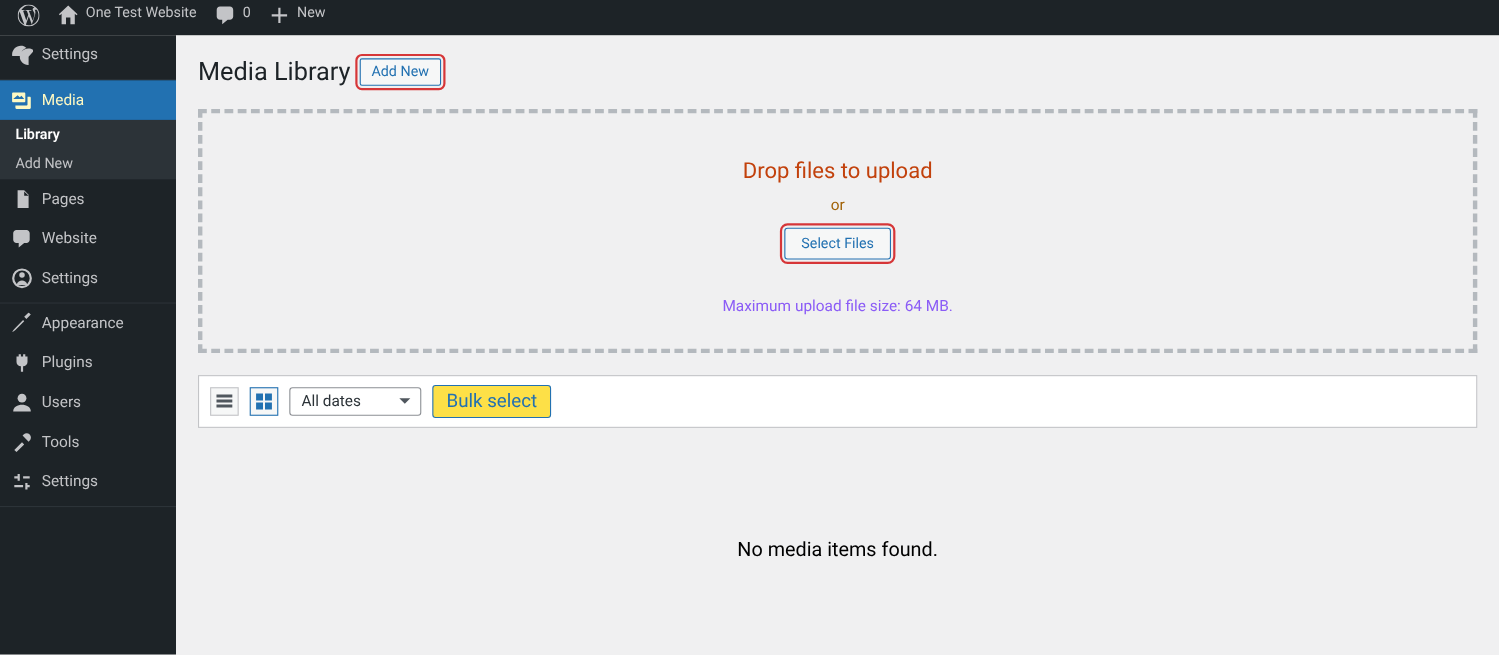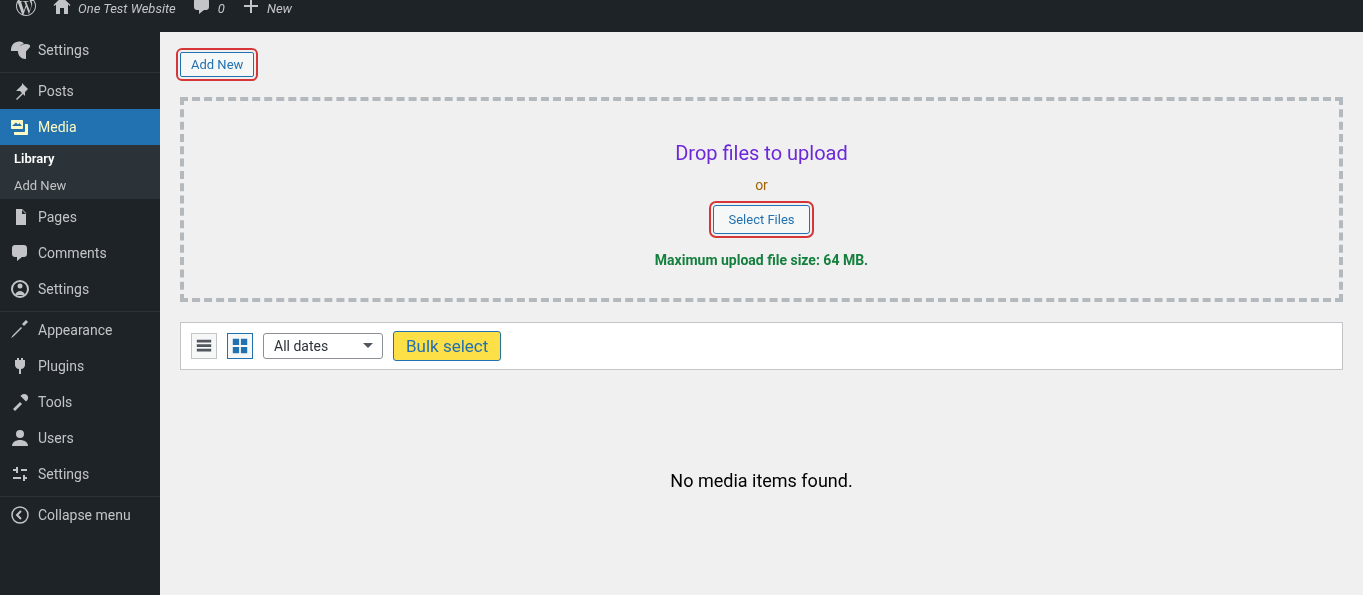--- a/index.html
+++ b/index.html
@@ -1,39 +1,39 @@
 <!DOCTYPE html>
 <html><head>
 <meta charset="utf-8">
 <style>
 * { margin: 0; padding: 0; box-sizing: border-box; font-family: -apple-system, BlinkMacSystemFont, "Segoe UI", Roboto, sans-serif; }
 body { background: #f0f0f1; width: 1363px; height: 595px; overflow: hidden; }
 
 .topbar { background: #1d2327; height: 32px; display: flex; align-items: center; color: #c3c4c7; font-size: 13px; padding: 0 8px; }
-.topbar-item { display: flex; align-items: flex-end; padding: 16px 8px; height: 32px; cursor: pointer; gap: 6px; font-style: italic; }
+.topbar-item { display: flex; align-items: flex-start; padding: 4px 8px; height: 32px; cursor: pointer; gap: 6px; }
 
 .sidebar { position: absolute; left: 0; top: 32px; width: 160px; background: #1d2327; height: calc(100% - 32px); color: #c3c4c7; font-size: 14px; }
 .menu-item { display: flex; align-items: center; padding: 8px 10px; cursor: pointer; gap: 8px; }
 .menu-item.current { background: #2271b1; color: #fef9c3; position: relative; }
 .menu-item.current::after { content: ""; position: absolute; right: -8px; top: 50%; transform: translateY(-50%); border: 8px solid transparent; border-right-color: #f0f0f1; }
 .submenu { background: #2c3338; }
 .submenu-item { padding: 6px 10px 6px 14px; font-size: 13px; cursor: pointer; color: #c3c4c7; }
 .submenu-item.current { color: #fff; font-weight: 600; }
 .menu-separator { height: 5px; display: block; border-bottom: 1px solid #2c3338; }
 
 .main { margin-left: 160px; padding: 10px 20px 20px 20px; }
 .page-header { display: flex; align-items: center; gap: 8px; margin: 10px 0 20px 0; }
 .page-title { font-size: 23px; font-weight: 400; color: #1d2327; }
 .add-new-btn { border: 1px solid #2271b1; color: #2271b1; background: #f6f7f7; padding: 4px 10px; font-size: 13px; cursor: pointer; border-radius: 2px; outline: 2px solid #d63638; outline-offset: 2px; }
 
 .dropzone { border: 4px dashed #b4b9be; padding: 40px 20px 30px 20px; text-align: center; margin-bottom: 20px; }
-.dropzone h2 { font-size: 20px; font-weight: 400; color: #6d28d9; margin-bottom: 12px; }
+.dropzone h2 { font-size: 20px; font-weight: 400; color: #c2410c; margin-bottom: 12px; }
 .dropzone .or { color: #a16207; font-size: 14px; margin-bottom: 12px; }
 .select-files-btn { border: 1px solid #2271b1; color: #2271b1; background: #f6f7f7; padding: 6px 14px; font-size: 13px; cursor: pointer; border-radius: 3px; outline: 2px solid #d63638; outline-offset: 2px; }
-.max-size { margin-top: 18px; color: #15803d; font-size: 14px; font-weight: bold; }
+.max-size { margin-top: 35px; color: #8b5cf6; font-size: 14px; }
 
 .filter-bar { background: #fff; border: 1px solid #c3c4c7; padding: 8px 10px; display: flex; align-items: center; gap: 10px; }
 .view-btn { width: 26px; height: 26px; border: 1px solid #c3c4c7; background: #f6f7f7; display: flex; align-items: center; justify-content: center; cursor: pointer; color: #50575e; }
 .view-btn.active { color: #2271b1; border-color: #2271b1; }
 .filter-select { border: 1px solid #8c8f94; border-radius: 3px; padding: 4px 28px 4px 10px; font-size: 14px; color: #2c3338; background: #fff; cursor: pointer; appearance: none; position: relative; }
 .select-wrap { position: relative; display: inline-block; }
 .select-wrap::after { content: ""; position: absolute; right: 10px; top: 50%; transform: translateY(-30%); border: 5px solid transparent; border-top-color: #50575e; pointer-events: none; }
 .bulk-btn { border: 1px solid #2271b1; color: #2271b1; background: #fde047; padding: 4px 12px; font-size: 17px; cursor: pointer; border-radius: 3px; }
 
 .no-items { text-align: center; margin-top: 100px; color: #000000; font-size: 18px; }
@@ -70,47 +70,41 @@
 </div>
 
 <div class="sidebar">
   <div class="menu-item">
     <svg class="ico" viewBox="0 0 20 20">
         <path d="M3 11h5.5c0-3.5 2.3-6.4 5.5-7.4C12.6 2 10.9 1.5 9 1.5 4.6 1.5 1 5.1 1 9.5c0 .5 0 1 .1 1.5H3zm12.5-7c-4.1 0-7.5 3.4-7.5 7.5 0 4.1 3.4 7.5 7.5 7.5h.5v-7.5l5-5.5c-1.4-1.2-3.1-2-5-2h-.5z"></path>
       </svg>
     <span>Settings</span>
   </div>
   <div class="menu-separator"></div>
-  <div class="menu-item">
-    <svg class="ico" viewBox="0 0 20 20">
-        <path d="M12 2l6 6-3 3v4l-2-2-6 6-1-1 6-6-2-2H6l3-3 3-3z"></path>
-      </svg>
-    <span>Posts</span>
-  </div>
   <div class="menu-item current">
     <svg class="ico" viewBox="0 0 20 20">
         <path d="M13 11V4c0-.6-.4-1-1-1H2c-.6 0-1 .4-1 1v7c0 .6.4 1 1 1h10c.6 0 1-.4 1-1zM6 5.5l2 2 1.5-1.5L12 9H2l4-3.5zM15 5v9c0 .6-.4 1-1 1H4v2c0 .6.4 1 1 1h12c.6 0 1-.4 1-1V8c0-.6-.4-1-1-1h-2z"></path>
       </svg>
     <span>Media</span>
   </div>
   <div class="submenu">
     <div class="submenu-item current">Library</div>
     <div class="submenu-item">Add New</div>
   </div>
   <div class="menu-item">
     <svg class="ico" viewBox="0 0 20 20">
         <path d="M6 2h6l4 4v12H6V2zm6 1v4h4l-4-4z"></path>
       </svg>
     <span>Pages</span>
   </div>
   <div class="menu-item">
     <svg class="ico" viewBox="0 0 20 20">
         <path d="M5 2h9c1.7 0 3 1.3 3 3v6c0 1.7-1.3 3-3 3h-2l-5 4v-4H5c-1.7 0-3-1.3-3-3V5c0-1.7 1.3-3 3-3z"></path>
       </svg>
-    <span>Comments</span>
+    <span>Website</span>
   </div>
   <div class="menu-item">
     <svg class="ico" viewBox="0 0 20 20">
         <circle cx="10" cy="10" r="8" fill="none" stroke="currentColor" stroke-width="2"></circle>
         <circle cx="10" cy="7" r="2.5"></circle>
         <path d="M5 16c1-3 3-4 5-4s4 1 5 4"></path>
       </svg>
     <span>Settings</span>
   </div>
   <div class="menu-separator"></div>
@@ -121,49 +115,43 @@
     <span>Appearance</span>
   </div>
   <div class="menu-item">
     <svg class="ico" viewBox="0 0 20 20">
         <path d="M13 4V2h-2v2H9V2H7v2H5v5c0 2.2 1.8 4 4 4v5h2v-5c2.2 0 4-1.8 4-4V4h-2z"></path>
       </svg>
     <span>Plugins</span>
   </div>
   <div class="menu-item">
     <svg class="ico" viewBox="0 0 20 20">
-        <path d="M17 3c-1.5-1.5-4-1.5-5.5 0l-1 1 5.5 5.5 1-1c1.5-1.5 1.5-4 0-5.5zM3 17l7-7 2 2-7 7-2-2z"></path>
-      </svg>
-    <span>Tools</span>
-  </div>
-  <div class="menu-item">
-    <svg class="ico" viewBox="0 0 20 20">
         <circle cx="10" cy="6" r="4"></circle>
         <path d="M2 18c0-4 4-6 8-6s8 2 8 6"></path>
       </svg>
     <span>Users</span>
+  </div>
+  <div class="menu-item">
+    <svg class="ico" viewBox="0 0 20 20">
+        <path d="M17 3c-1.5-1.5-4-1.5-5.5 0l-1 1 5.5 5.5 1-1c1.5-1.5 1.5-4 0-5.5zM3 17l7-7 2 2-7 7-2-2z"></path>
+      </svg>
+    <span>Tools</span>
   </div>
   <div class="menu-item">
     <svg class="ico" viewBox="0 0 20 20">
         <path d="M3 5h3V3h2v6H6V7H3V5zm8 0h6v2h-6V5zM3 13h8v2H3v-2zm10-2h2v6h-2v-6zm2 2h2v2h-2v-2z"></path>
       </svg>
     <span>Settings</span>
   </div>
   <div class="menu-separator"></div>
-  <div class="menu-item">
-    <svg class="ico" viewBox="0 0 20 20">
-        <circle cx="10" cy="10" r="8" fill="none" stroke="currentColor" stroke-width="1.5"></circle>
-        <path d="M11 6l-4 4 4 4" fill="none" stroke="currentColor" stroke-width="2"></path>
-      </svg>
-    <span>Collapse menu</span>
-  </div>
 </div>
 
 <div class="main">
   <div class="page-header">
+    <h1 class="page-title">Media Library</h1>
     <button class="add-new-btn">Add New</button>
   </div>
 
   <div class="dropzone">
     <h2>Drop files to upload</h2>
     <div class="or">or</div>
     <button class="select-files-btn">Select Files</button>
     <div class="max-size">Maximum upload file size: 64 MB.</div>
   </div>
 

